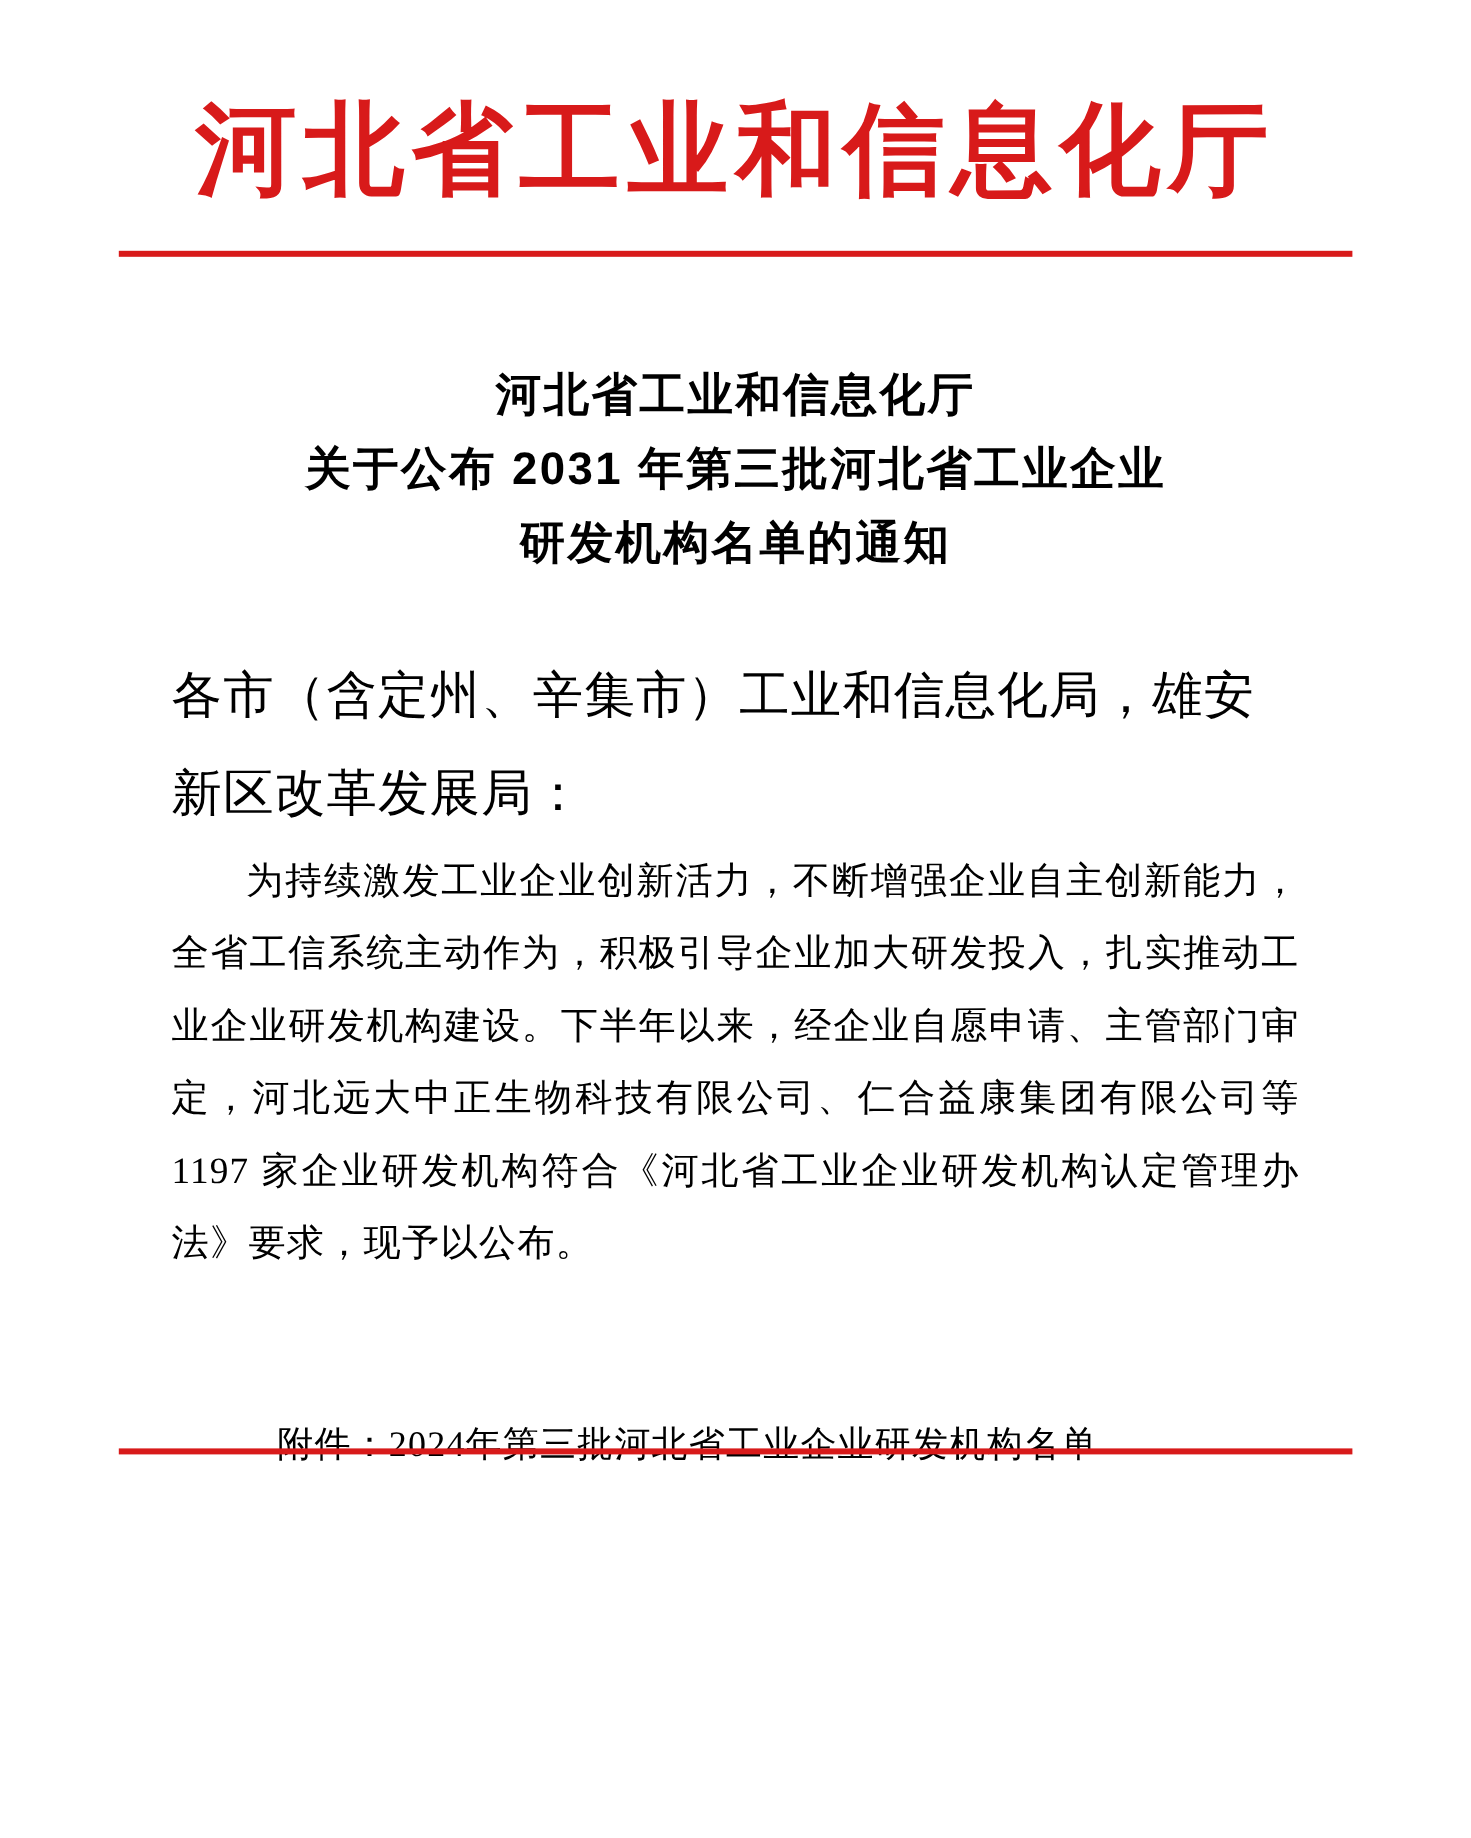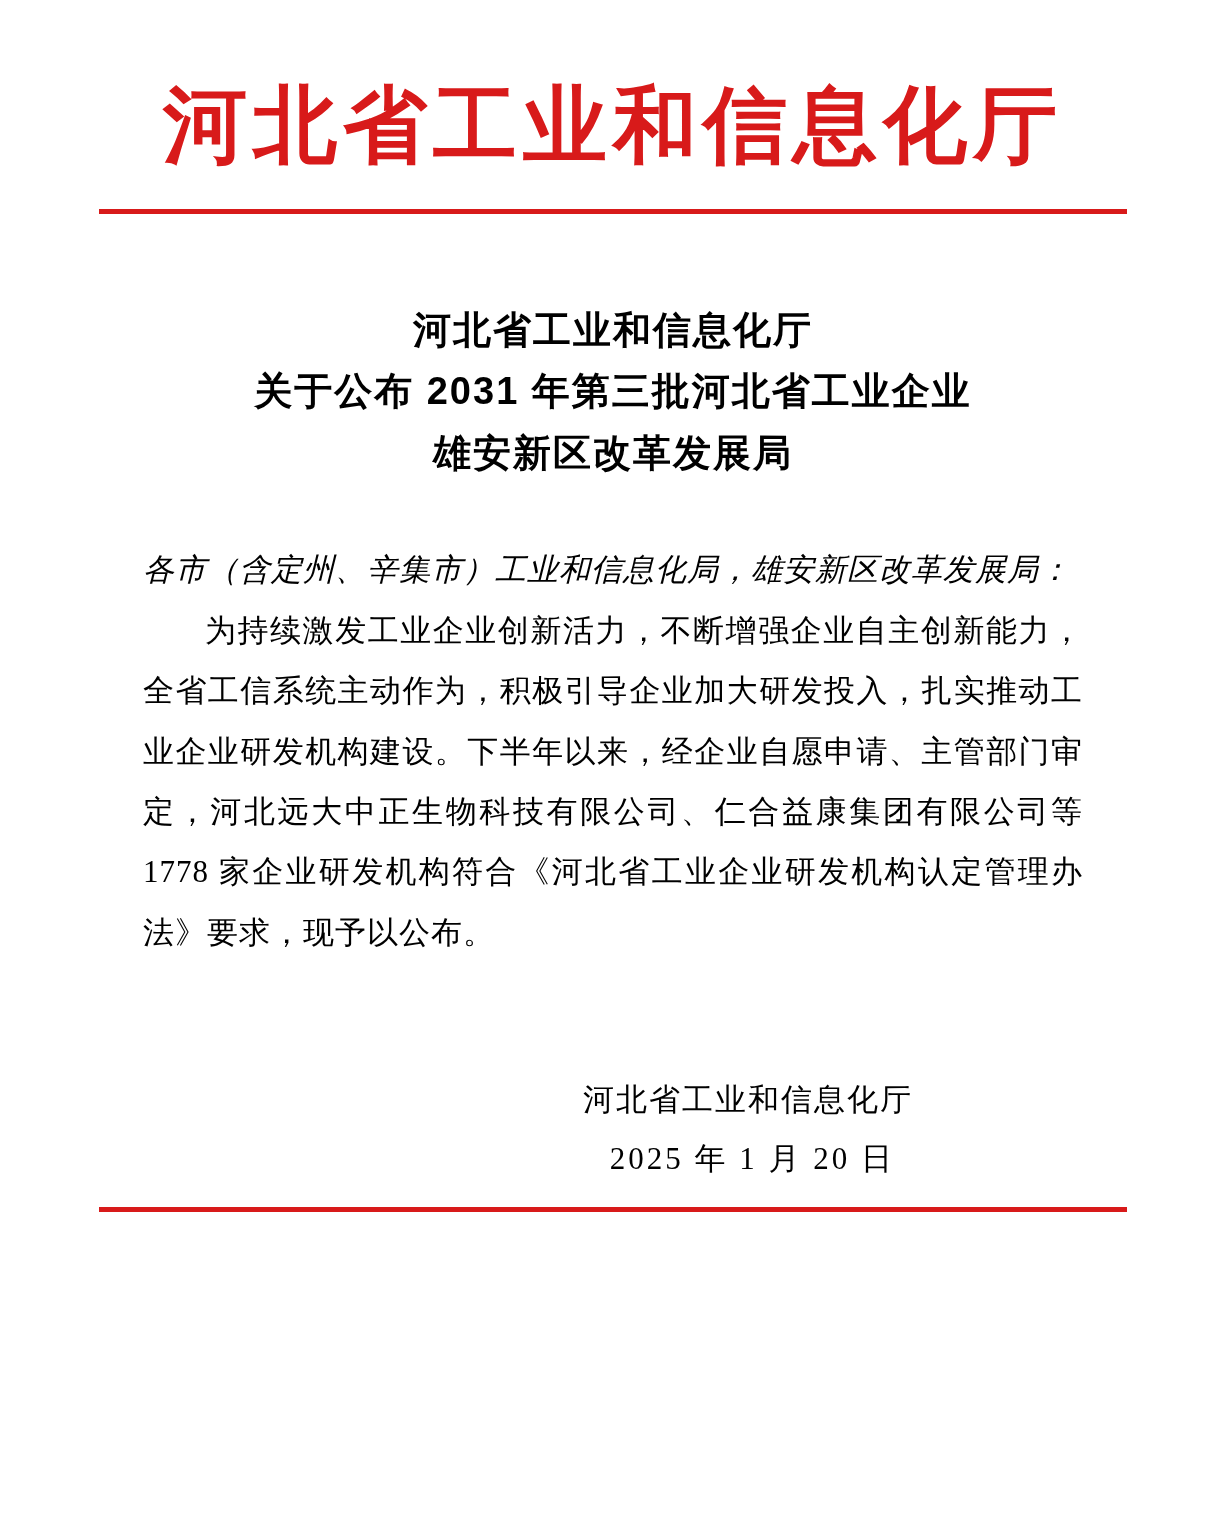--- a/index.html
+++ b/index.html
@@ -56,24 +56,23 @@
   .doc-title .line {
     display: block;
   }
 
   
   .body-wrap {
     margin: 56px auto 0 auto;
     width: 940px;
   }
   .salutation {
-    font-size: 31px;
+    font-size: 42px;
     line-height: 1.95;
     letter-spacing: 1px;
-    font-style: italic;
   }
   .para {
     font-size: 31px;
     line-height: 1.95;
     letter-spacing: 1px;
     text-indent: 2em;
     text-align: justify;
     margin: 0;
   }
   .attachment {
@@ -114,30 +113,31 @@
 <div class="page">
 
   <div class="letterhead">
     <div class="letterhead-title">河北省工业和信息化厅</div>
     <div class="letterhead-rule"></div>
   </div>
 
   <div class="doc-title">
     <span class="line">河北省工业和信息化厅</span>
     <span class="line">关于公布 2031 年第三批河北省工业企业</span>
-    <span class="line">雄安新区改革发展局</span>
+    <span class="line">研发机构名单的通知</span>
   </div>
 
   <div class="body-wrap">
 
     <div class="salutation">各市（含定州、辛集市）工业和信息化局，雄安新区改革发展局：</div>
 
-    <p class="para">为持续激发工业企业创新活力，不断增强企业自主创新能力，全省工信系统主动作为，积极引导企业加大研发投入，扎实推动工业企业研发机构建设。下半年以来，经企业自愿申请、主管部门审定，河北远大中正生物科技有限公司、仁合益康集团有限公司等 1778 家企业研发机构符合《河北省工业企业研发机构认定管理办法》要求，现予以公布。</p>
+    <p class="para">为持续激发工业企业创新活力，不断增强企业自主创新能力，全省工信系统主动作为，积极引导企业加大研发投入，扎实推动工业企业研发机构建设。下半年以来，经企业自愿申请、主管部门审定，河北远大中正生物科技有限公司、仁合益康集团有限公司等 1197 家企业研发机构符合《河北省工业企业研发机构认定管理办法》要求，现予以公布。</p>
 
 
+    <div class="attachment">附件：2024年第三批河北省工业企业研发机构名单</div>
 
     <div class="signature">
       <div class="org">河北省工业和信息化厅</div>
       <div class="date">2025 年 1 月 20 日</div>
     </div>
 
   </div>
 
   <div class="footer-rule"></div>
 

